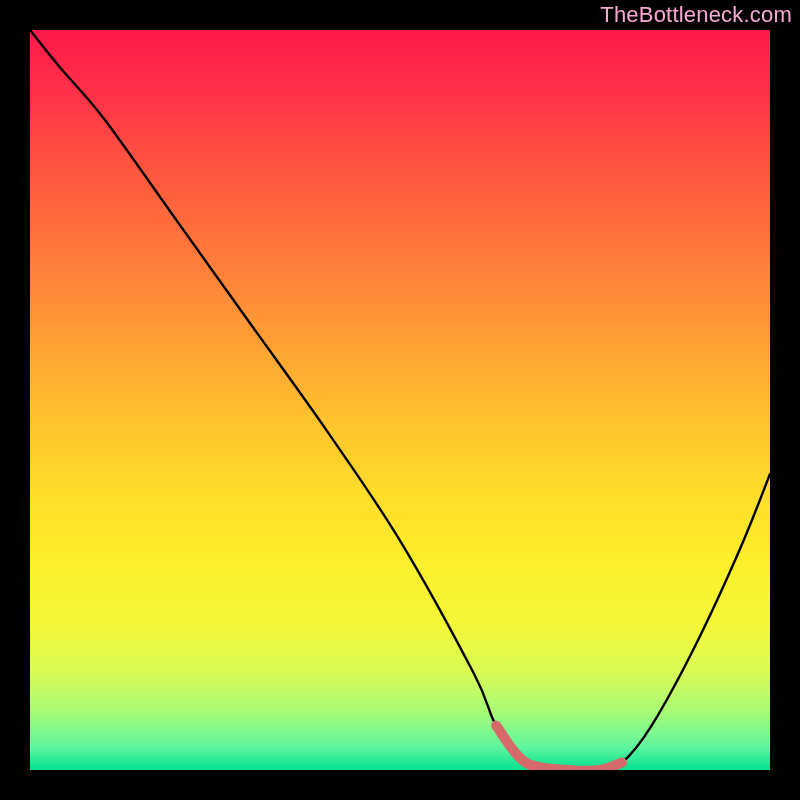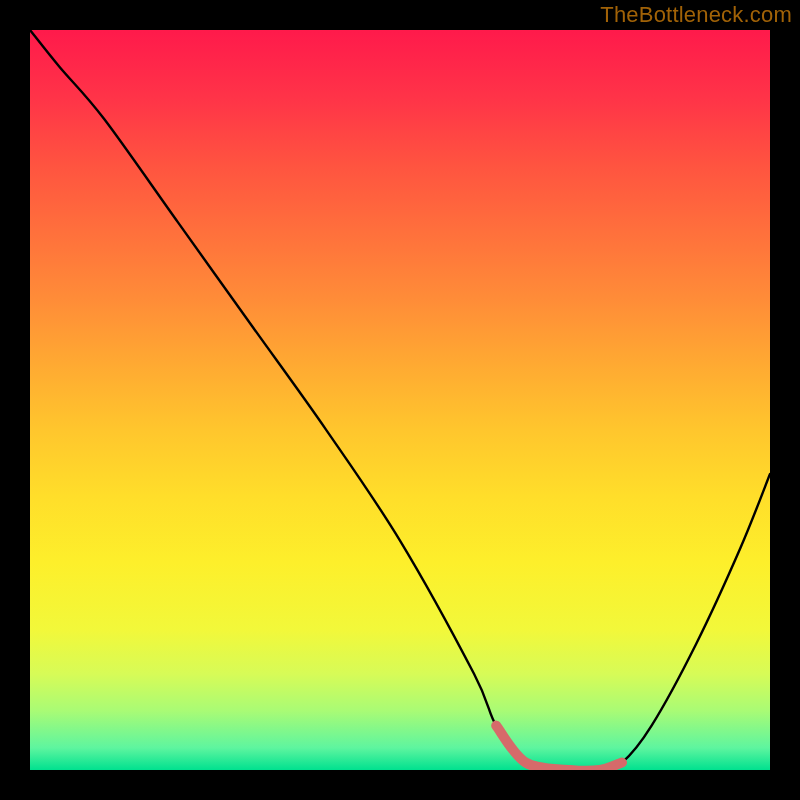--- a/index.html
+++ b/index.html
@@ -14,21 +14,21 @@
   .stage {
     position: relative;
     width: 800px;
     height: 800px;
     background: #000000;
   }
   .watermark {
     position: absolute;
     top: 2px;
     right: 8px;
-    color: #a16207;
+    color: #f9a8d4;
     font-size: 22px;
     font-weight: 500;
     letter-spacing: 0.2px;
     z-index: 20;
   }
   .plot-area {
     position: absolute;
     left: 30px;
     top: 30px;
     width: 740px;

